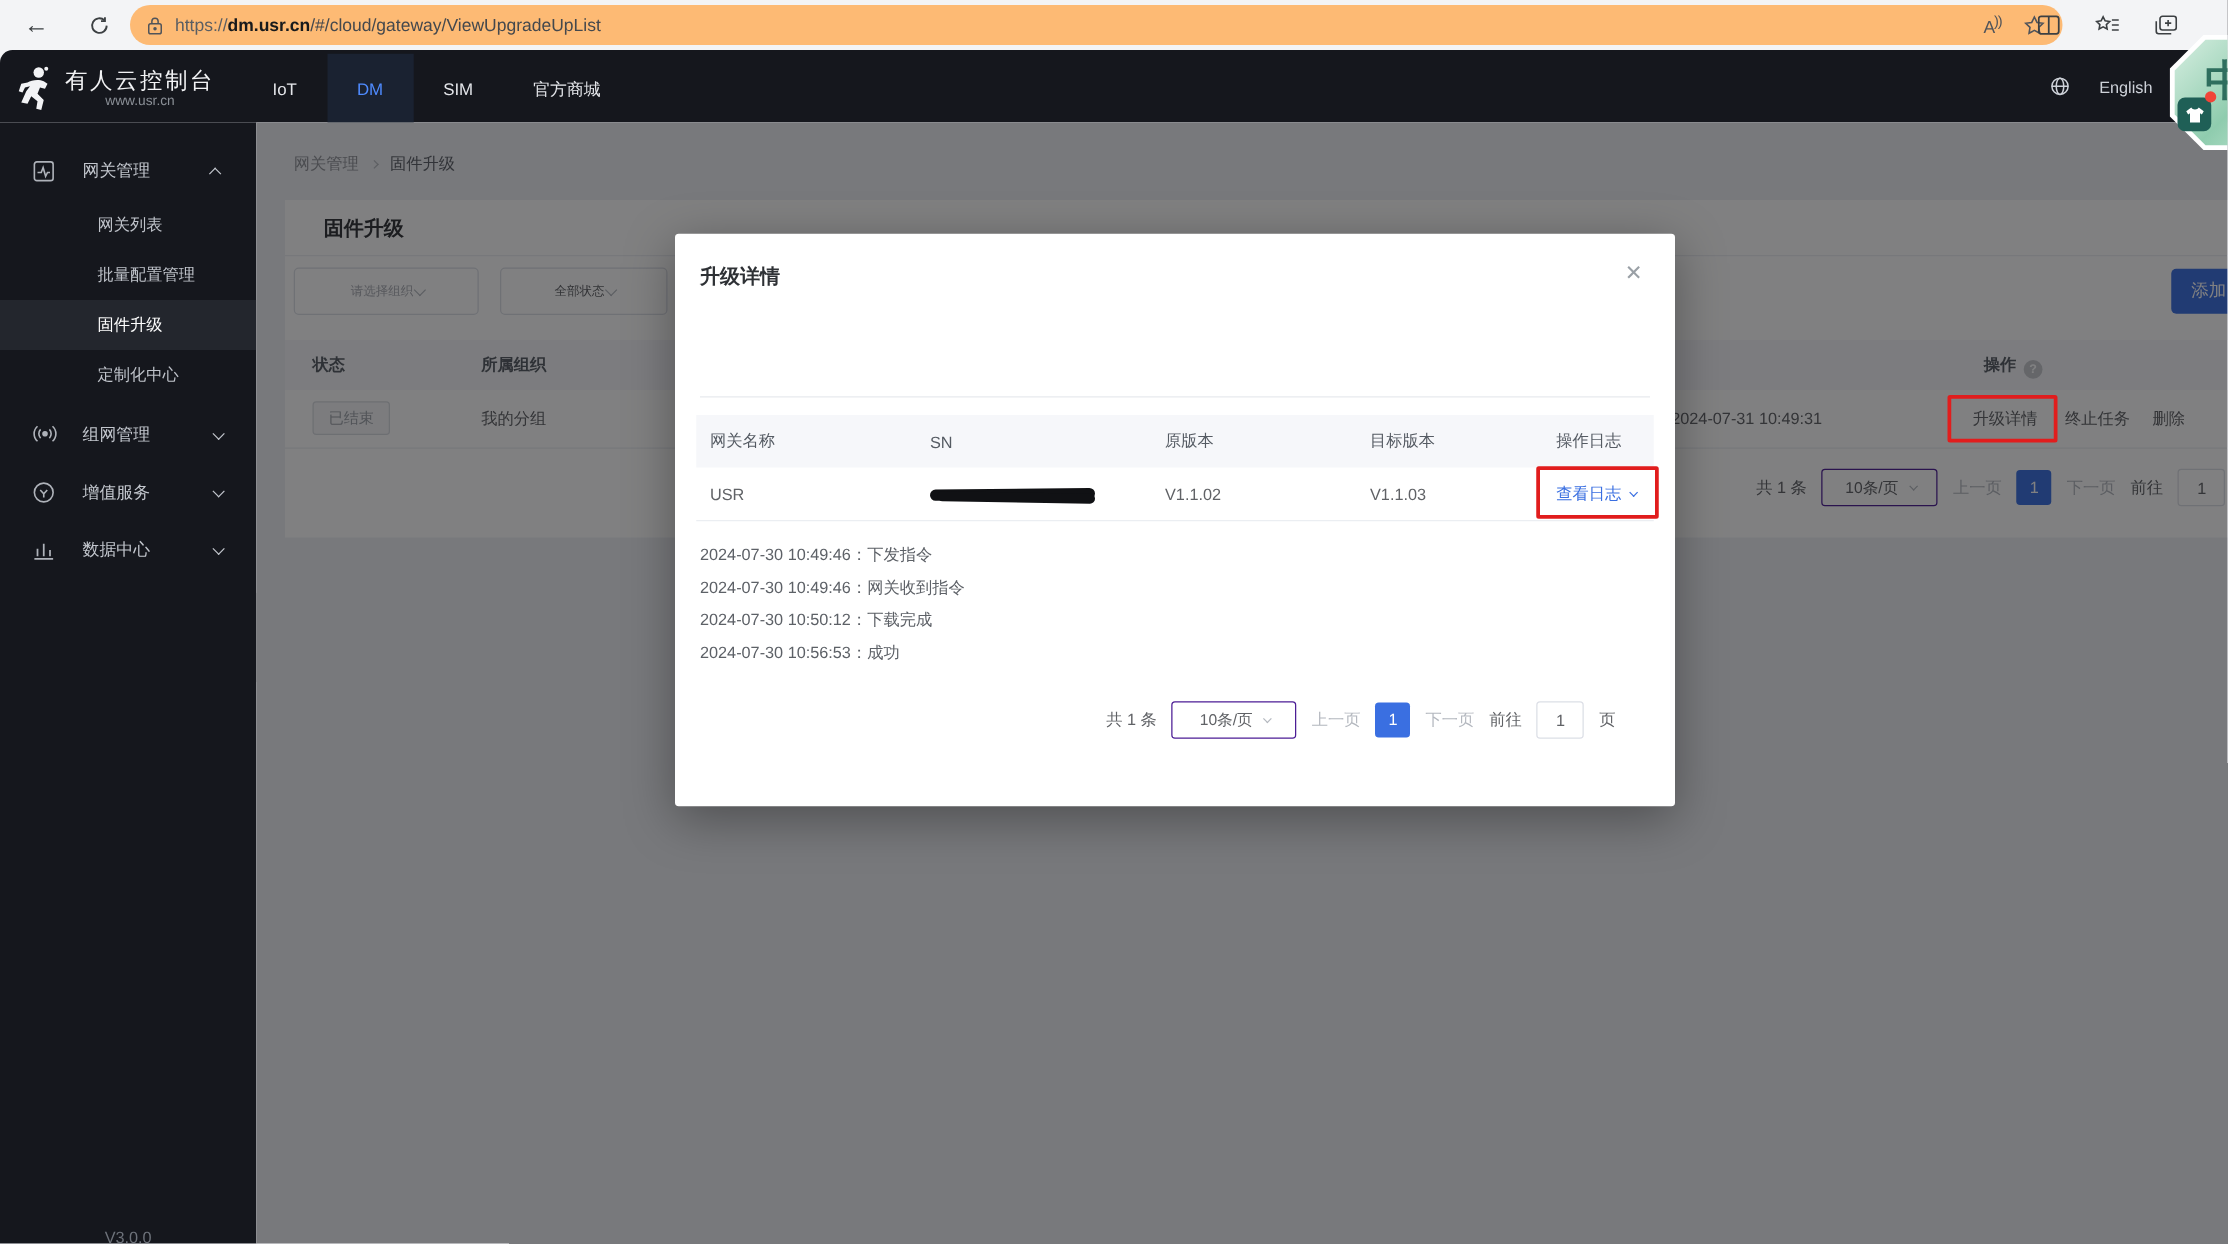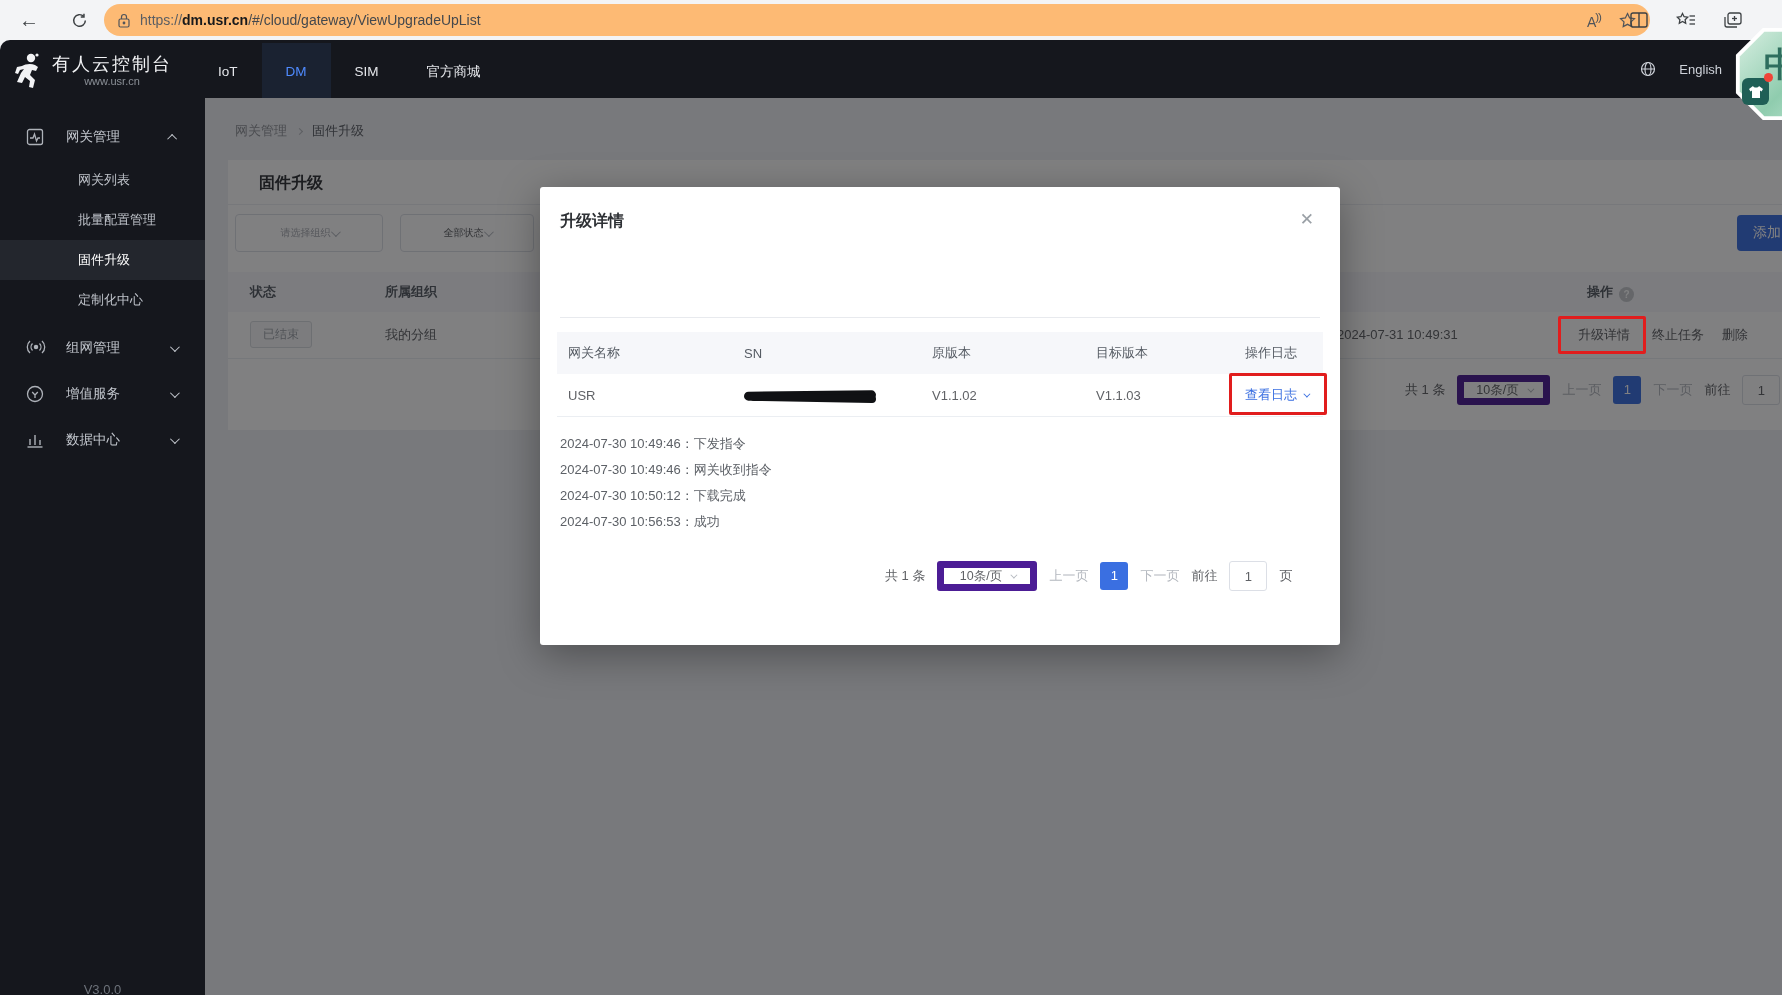--- a/index.html
+++ b/index.html
@@ -74,21 +74,21 @@
   .help-ic { display:inline-block; width:15px; height:15px; border-radius:50%; background:#c6c9ce; color:#fff; font-size:10px; font-weight:bold; text-align:center; line-height:15px; vertical-align:-2px; margin-left:6px; }
   .trow { position:absolute; left:0; top:152px; width:100%; height:46px; }
   .trow .td { position:absolute; top:0; line-height:46px; font-size:13px; color:#606266; }
   .status-badge { position:absolute; left:22px; top:9px; padding:0 12px; height:27px; line-height:25px; border:1px solid #d8dbe0; border-radius:3px; background:#f6f7f9; color:#9da2a9; font-size:12px; }
   .row-divider { position:absolute; left:0; top:198px; width:100%; height:1px; background:#ebeef2; }
   .link-blue { color:#3a6fe1; cursor:pointer; }
   .link-red { color:#f25a5a; cursor:pointer; }
 
   .pagination { position:absolute; display:flex; align-items:center; gap:12px; font-size:13px; color:#606266; height:30px; }
   .pg-main { left:1177px; top:215px; }
-  .pg-size { width:93px; height:30px; border:7px solid #4c1d95; border-radius:3px; display:flex; align-items:center; justify-content:center; gap:8px; color:#606266; font-size:12.5px; cursor:pointer; background:#fff; }
+  .pg-size { width:93px; height:30px; border:1px solid #4c1d95; border-radius:3px; display:flex; align-items:center; justify-content:center; gap:8px; color:#606266; font-size:12.5px; cursor:pointer; background:#fff; }
   .pg-size .chev { color:#b4b8bf; }
   .pg-btn { color:#b4b8bf; cursor:pointer; }
   .pg-cur { width:28px; height:28px; background:#3a6fe1; color:#fff; border-radius:3px; text-align:center; line-height:28px; font-size:13px; cursor:pointer; }
   .pg-input { width:38px; height:30px; border:1px solid #dcdfe6; border-radius:3px; text-align:center; font-size:13px; color:#606266; background:#fff; }
 
   
   .dim { position:absolute; left:205px; top:58px; width:1577px; height:897px; background:rgba(12,12,14,0.52); z-index:10; }
 
   
   .modal { position:absolute; left:540px; top:147px; width:800px; height:458px; background:#fff; border-radius:3px; box-shadow:0 10px 40px rgba(0,0,0,0.35); z-index:30; }

